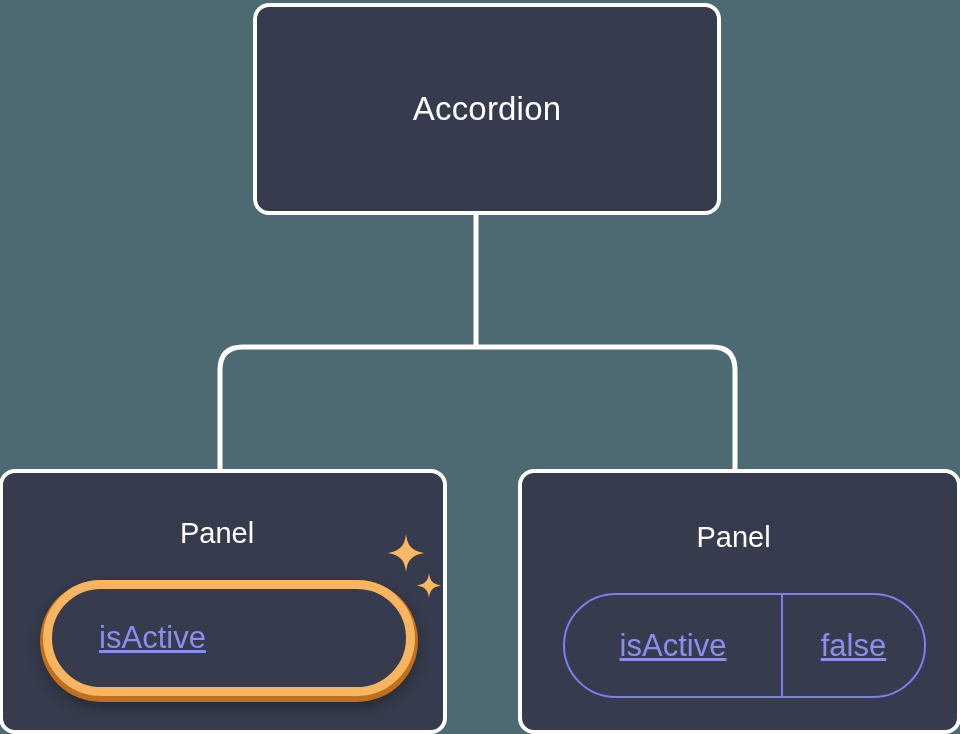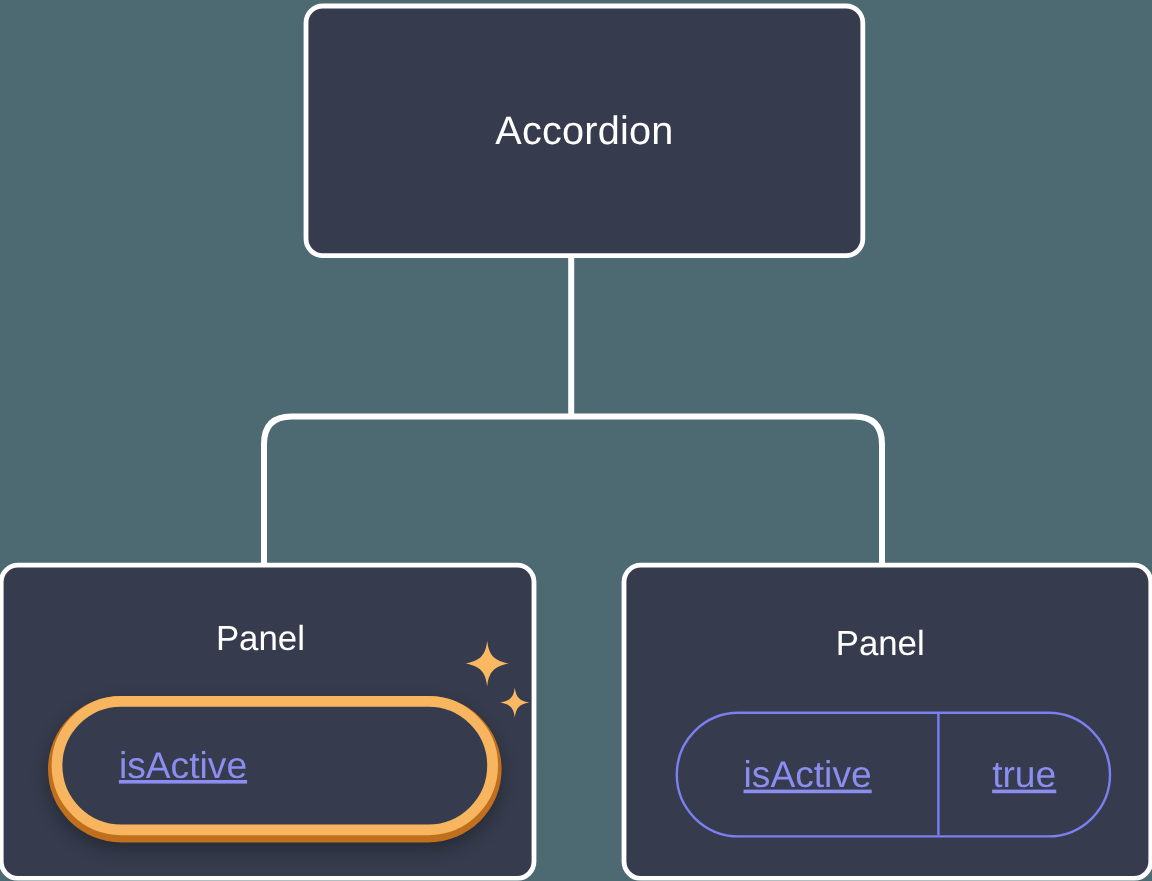--- a/index.html
+++ b/index.html
@@ -208,17 +208,17 @@
   <svg class="sparkles" viewBox="0 0 62 72" width="62" height="72" aria-hidden="true">
     <path d="M 23 2 C 24.5 14 28.5 18.5 41 21 C 28.5 23.5 24.5 28 23 40 C 21.5 28 17.5 23.5 5 21 C 17.5 18.5 21.5 14 23 2 Z" fill="#f9b862"></path>
     <path d="M 46 41 C 47 49 49.5 51.8 58 53.5 C 49.5 55.2 47 58 46 66 C 45 58 42.5 55.2 34 53.5 C 42.5 51.8 45 49 46 41 Z" fill="#f9b862"></path>
   </svg>
 
   <div class="node panel-node" id="node-panel-right">
     <div class="panel-title">Panel</div>
 
     <div class="pill pill-plain">
       <div class="pill-cell pill-key">isActive</div>
-      <div class="pill-cell pill-val">true</div>
+      <div class="pill-cell pill-val">false</div>
     </div>
   </div>
 
 </div>
 
 </body></html>

